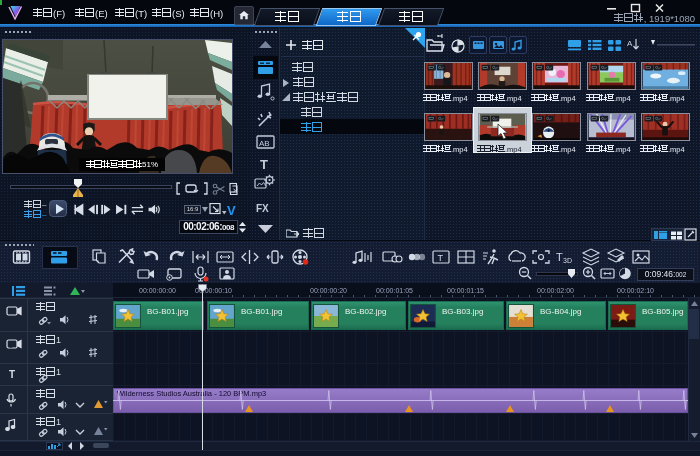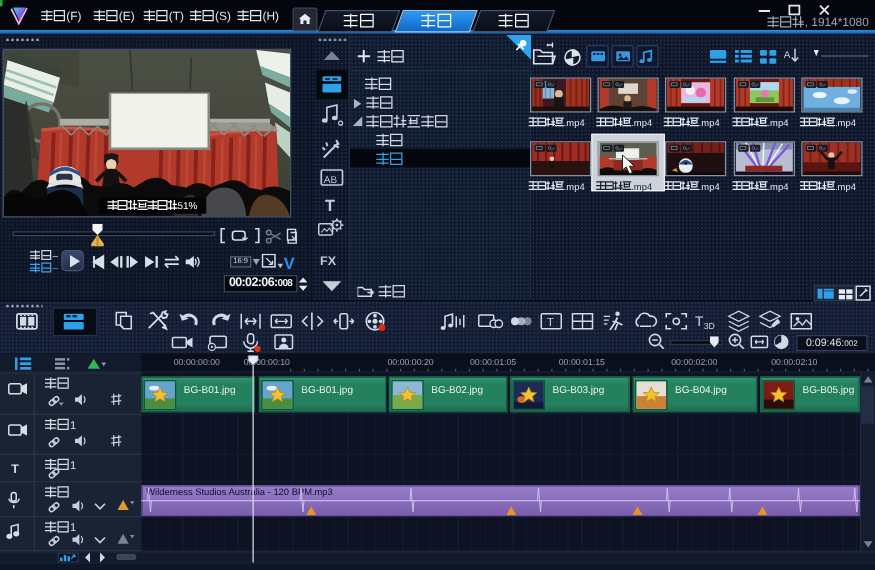--- a/index.html
+++ b/index.html
@@ -42,21 +42,21 @@
     <div style="position:absolute;left:319px;top:8px;width:60px;height:18px;background:linear-gradient(#2f9af0,#0f67c6);border:1px solid #9cc8ee;transform:skewX(-20deg);z-index:6"></div>
     <div style="position:absolute;left:381px;top:8px;width:60px;height:18px;background:linear-gradient(#131a28,#090e1a);border:1px solid #46526a;transform:skewX(-20deg);z-index:6"></div>
     <div class="tx" style="left:275px;top:11px;z-index:7"><i class="cj gA" style="width:11px;height:11px;margin-right:2px;color:#fff"></i><i class="cj gB" style="width:11px;height:11px;margin-right:2px;color:#fff"></i></div>
     <div class="tx" style="left:337px;top:11px;z-index:7"><i class="cj gA" style="width:11px;height:11px;margin-right:2px;color:#fff"></i><i class="cj gB" style="width:11px;height:11px;margin-right:2px;color:#fff"></i></div>
     <div class="tx" style="left:399px;top:11px;z-index:7"><i class="cj gA" style="width:11px;height:11px;margin-right:2px;color:#fff"></i><i class="cj gB" style="width:11px;height:11px;margin-right:2px;color:#fff"></i></div>
     <svg class="abs" style="left:605px;top:3px;z-index:6" width="62" height="10" viewBox="0 0 62 10">
 <rect x="2" y="5" width="9" height="1.6" fill="#e8e8e8"></rect>
 <rect x="26.5" y="1.5" width="8" height="7" fill="none" stroke="#e8e8e8" stroke-width="1.4"></rect>
 <path d="M51 1.5 L58 8.5 M58 1.5 L51 8.5" stroke="#e8e8e8" stroke-width="1.5"></path>
 </svg>
-    <div class="tx" style="right:5px;top:13px;z-index:6;color:#9aa4b4;font-size:9.5px"><i class="cj gA" style="width:9px;height:9px;margin-right:1px;color:#9aa4b4"></i><i class="cj gB" style="width:9px;height:9px;margin-right:1px;color:#9aa4b4"></i><i class="cj gC" style="width:9px;height:9px;margin-right:1px;color:#9aa4b4"></i><span style="vertical-align:top">, 1914*1080</span></div>
+    <div class="tx" style="right:5px;top:13px;z-index:6;color:#9aa4b4;font-size:9.5px"><i class="cj gA" style="width:9px;height:9px;margin-right:1px;color:#9aa4b4"></i><i class="cj gB" style="width:9px;height:9px;margin-right:1px;color:#9aa4b4"></i><i class="cj gC" style="width:9px;height:9px;margin-right:1px;color:#9aa4b4"></i><span style="vertical-align:top">, 1919*1080</span></div>
     <div style="position:absolute;left:0px;top:24px;width:700px;height:3px;background:linear-gradient(#2c90e0,#1559a8);z-index:5"></div>
     <div style="position:absolute;left:4px;top:30px;width:28px;height:3px;z-index:2">
       <div class="dots"></div>
     </div>
     <svg class="abs" style="left:3px;top:40px;z-index:2;box-shadow:0 0 0 1px #46506a" width="229" height="133" viewBox="0 0 229 133">
 <defs>
 <linearGradient id="ceil" x1="0" y1="0" x2="0" y2="1">
 <stop offset="0" stop-color="#4c4f44" stop-opacity="1"></stop>
           <stop offset="0.55" stop-color="#45473c"></stop>
           <stop offset="1" stop-color="#3a3d32"></stop>

